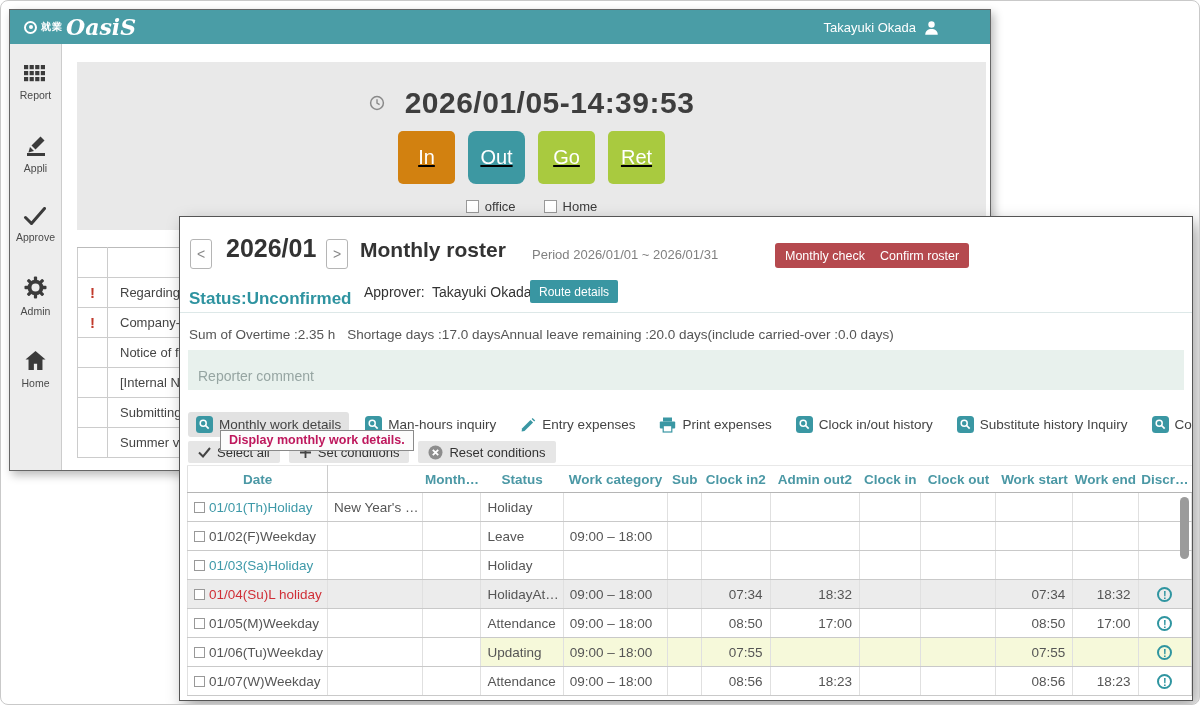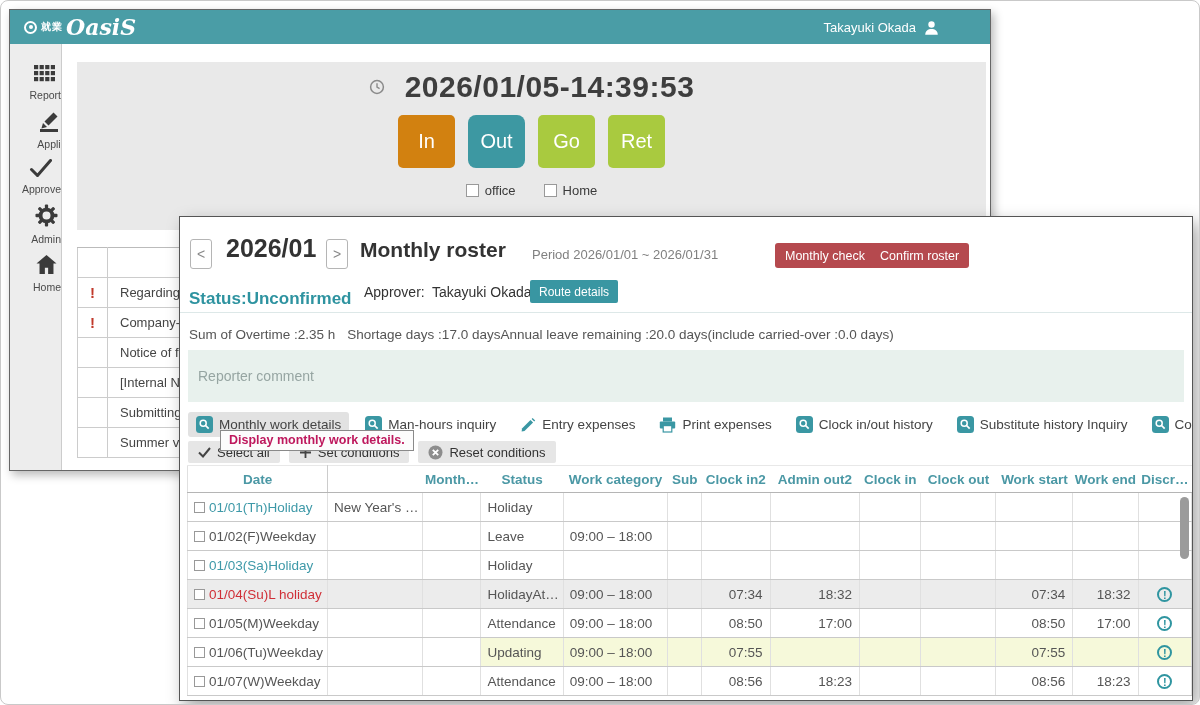--- a/index.html
+++ b/index.html
@@ -12,27 +12,27 @@
   .win-main{position:absolute;left:8px;top:8px;width:982px;height:462px;background:#fff;
             border:1px solid #666;box-shadow:3px 4px 9px rgba(0,0,0,.28);}
   .appbar{position:absolute;left:0;top:0;right:0;height:34px;background:#4a9da6;
           display:flex;align-items:center;padding:0 14px;}
   .logo-circle{width:13px;height:13px;border:2px solid #fff;border-radius:50%;position:relative;margin-right:4px;flex:none;}
   .logo-circle::after{content:"";position:absolute;inset:2.5px;background:#fff;border-radius:50%;}
   .brand-jp{color:#fff;font-size:10px;font-weight:bold;margin-right:3px;letter-spacing:1px;}
   .brand{color:#fff;font-family:"DejaVu Serif","Liberation Serif",serif;font-style:italic;font-weight:bold;font-size:22px;line-height:1;}
   .userarea{margin-left:auto;margin-right:36px;display:flex;align-items:center;gap:7px;color:#fff;font-size:13px;}
   .sidebar{position:absolute;left:0;top:34px;width:52px;bottom:0;background:#ededed;border-right:1px solid #ccc;
-           display:flex;flex-direction:column;align-items:flex-end;padding-top:20px;}
+           display:flex;flex-direction:column;align-items:center;padding-top:20px;gap:24px;}
   .sb-item{display:flex;flex-direction:column;align-items:center;margin-bottom:9px;cursor:pointer;}
   .sb-item .lbl{font-size:10.5px;color:#4a4a4a;margin-top:2px;}
   .panel{position:absolute;left:67px;top:52px;right:4px;height:168px;background:#e9e9e9;}
-  .clockline{display:flex;align-items:center;justify-content:center;gap:20px;padding-top:8px;}
+  .clockline{display:flex;align-items:center;justify-content:center;gap:20px;padding-top:24px;}
   .clocktext{font-size:30px;font-weight:bold;color:#3e3e3e;letter-spacing:.5px;}
-  .btnrow{display:flex;justify-content:center;gap:13px;margin-top:11px;}
+  .btnrow{display:flex;justify-content:center;gap:13px;margin-top:11px;text-decoration:underline;}
   .punch{width:57px;height:53px;border:none;border-radius:5px;color:#fff;font-size:20px;
          font-family:inherit;cursor:pointer;}
   .chkrow{display:flex;justify-content:center;gap:28px;margin-top:15px;}
   .chk{display:flex;align-items:center;gap:6px;font-size:13px;color:#3a3a3a;}
   .box{width:13px;height:13px;background:#fff;border:1px solid #999;display:inline-block;}
   .notices{position:absolute;left:67px;top:237px;width:860px;border-collapse:collapse;}
   .notices td{border-bottom:1px solid #ccc;height:30px;font-size:13px;color:#444;white-space:nowrap;}
   .notices tr td:first-child{width:30px;text-align:center;border-left:1px solid #ccc;border-right:1px solid #ccc;
          color:#c0392b;font-weight:bold;font-size:15px;}
   .notices td.txt{padding-left:12px;}
@@ -49,21 +49,21 @@
   .redbtn{position:absolute;top:26px;height:25px;background:#b5494e;color:#fff;border:none;border-radius:3px;
           font-size:12.5px;font-family:inherit;padding:4px 10px;cursor:pointer;}
   .statusline{position:absolute;left:9px;top:72px;font-size:17px;font-weight:bold;color:#2e93a0;}
   .approver-lbl{position:absolute;left:184px;top:67px;font-size:14px;color:#333;}
   .approver-name{position:absolute;left:252px;top:67px;font-size:14px;color:#333;}
   .tealbtn{position:absolute;left:350px;top:63px;height:23px;background:#3996a2;color:#fff;border:none;
            border-radius:2px;font-size:12px;font-family:inherit;padding:0 9px;cursor:pointer;}
   .divider{position:absolute;left:0;right:0;top:95px;border-top:1px solid #dde8e8;}
   .summary{position:absolute;left:9px;top:110px;font-size:13.5px;color:#555;white-space:nowrap;}
   .summary .s1{margin-right:12px;}
-  .comment{position:absolute;left:8px;right:8px;top:133px;height:52px;background:#e8f1ed;}
+  .comment{position:absolute;left:8px;right:8px;top:133px;height:40px;background:#e8f1ed;}
   .comment .ph{padding:18px 0 0 10px;font-size:14px;color:#96a5a2;}
   .toolbar{position:absolute;left:8px;right:0;top:194px;height:27px;display:flex;align-items:center;
            white-space:nowrap;overflow:hidden;}
   .titem{display:inline-flex;align-items:center;gap:6px;font-size:13.5px;color:#444;padding:4px 8px;
          margin-right:8px;cursor:pointer;flex:none;}
   .titem.active{background:#e2e2e2;border-radius:3px;}
   .tooltip{position:absolute;left:40px;top:213px;background:#fcfcfc;border:1px solid #8a8a8a;
            padding:2px 8px 3px;font-size:12.5px;font-weight:bold;color:#be185d;z-index:9;white-space:nowrap;}
   .condrow{position:absolute;left:8px;top:224px;display:flex;gap:9px;}
   .chip{display:inline-flex;align-items:center;gap:6px;height:22px;background:#e6e6e6;border-radius:2px;

